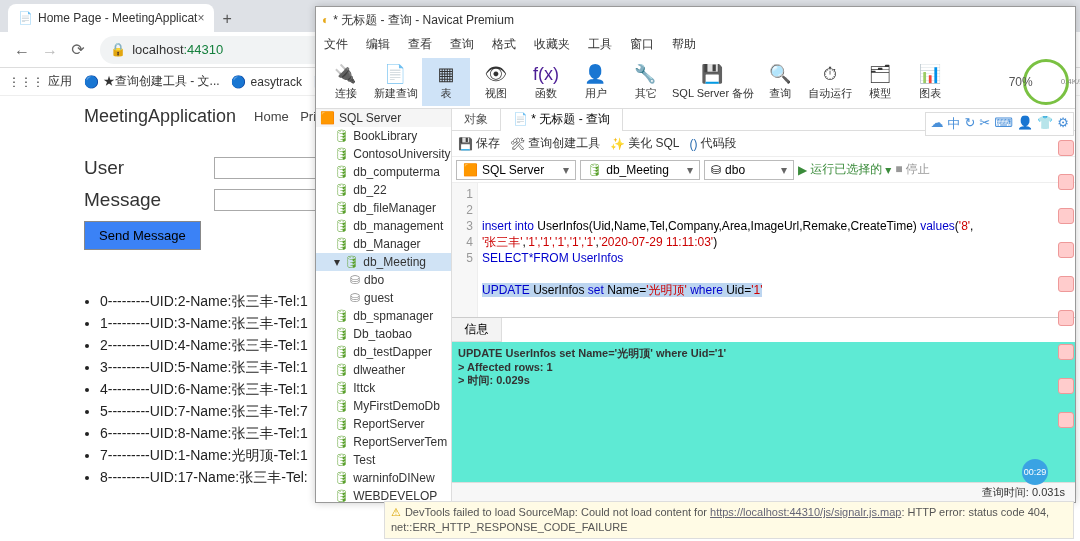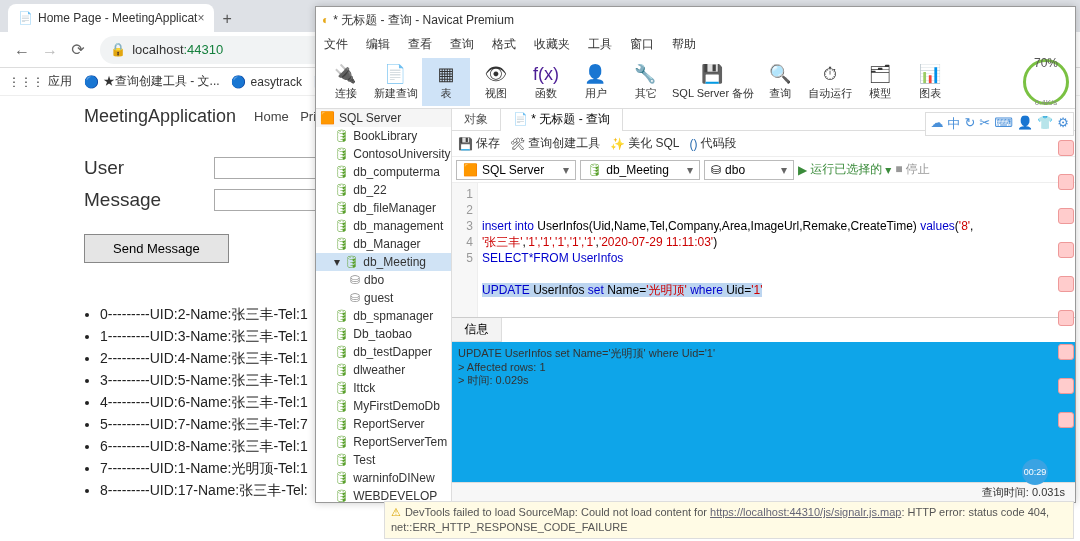--- a/index.html
+++ b/index.html
@@ -25,34 +25,34 @@
 
 
 .page-content { position: absolute; left: 0; top: 96px; width: 100%; padding: 10px 0 0 84px; }
 .page-header { display: flex; align-items: center; gap: 18px; }
 .page-title { font-size: 18px; color: #333; }
 .page-nav a { color: #444; font-size: 13px; margin-right: 8px; }
 .form-area { margin-top: 30px; }
 .form-row { display: flex; align-items: center; margin-bottom: 10px; }
 .form-label { width: 130px; font-size: 19px; color: #333; }
 .form-input { width: 120px; height: 22px; border: 1px solid #aaa; }
-.send-btn { margin-top: 13px; padding: 6px 28px; border: 1px solid #888; background: #e5e5e5; font-size: 13px; }
+.send-btn { margin-top: 0; padding: 6px 14px; border: 1px solid #888; background: #3b82f6; font-size: 13px; }
 .results { margin-top: 40px; }
 .results li { list-style: disc; margin-left: 16px; font-size: 14px; line-height: 22px; color: #222; }
 
 
 .navicat { position: absolute; left: 315px; top: 6px; right: 4px; bottom: 38px; background: #fff; border: 1px solid #999; display: flex; flex-direction: column; box-shadow: 0 0 8px rgba(0,0,0,0.2); }
 .nav-title { height: 26px; display: flex; align-items: center; padding: 0 6px; font-size: 12px; color: #333; gap: 4px; }
 .nav-title .icon { color: #e6a817; }
 .nav-menu { height: 22px; display: flex; align-items: center; gap: 18px; padding: 0 8px; font-size: 12px; color: #333; }
 .nav-toolbar { height: 54px; display: flex; align-items: center; padding: 0 6px; gap: 2px; border-bottom: 1px solid #ddd; }
 .tool-btn { display: flex; flex-direction: column; align-items: center; justify-content: center; min-width: 48px; height: 48px; font-size: 11px; color: #333; }
 .tool-btn.active { background: #cfe3f7; }
 .tool-icon { font-size: 18px; height: 24px; display: flex; align-items: center; }
-.gauge { margin-left: auto; width: 46px; height: 46px; border: 3px solid #7ac142; border-radius: 50%; display: flex; flex-direction: column; align-items: center; justify-content: center; font-size: 12px; color: #555; position: relative; gap: 28px; }
+.gauge { margin-left: auto; width: 46px; height: 46px; border: 3px solid #7ac142; border-radius: 50%; display: flex; flex-direction: row; align-items: center; justify-content: center; font-size: 12px; color: #555; position: relative; gap: 28px; }
 .gauge-sub { font-size: 8px; color: #888; }
 
 .nav-body { flex: 1; display: flex; overflow: hidden; }
 .db-tree { width: 136px; background: #fff; border-right: 1px solid #ddd; overflow: hidden; font-size: 12px; }
 .tree-item { display: flex; align-items: center; padding: 2px 4px; gap: 4px; white-space: nowrap; color: #333; }
 .tree-item.root { background: #f5f5f5; font-weight: 500; }
 .tree-item.selected { background: #d0e3f5; }
 .tree-item .db-icon { color: #5aa02c; }
 .tree-item .schema-icon { color: #888; }
 .tree-indent1 { padding-left: 18px; }
@@ -72,21 +72,21 @@
 
 .sql-editor { flex: 1; display: flex; font-family: Consolas, monospace; font-size: 12px; background: #fff; overflow: hidden; }
 .gutter { width: 26px; background: #f7f7f7; border-right: 1px solid #eee; text-align: right; padding: 3px 4px 0 0; color: #999; line-height: 16px; }
 .code { flex: 1; padding: 3px 4px; line-height: 16px; white-space: pre; margin-top: 32px; }
 .kw { color: #0000cc; }
 .str { color: #cc0000; }
 .hl { background: #bcd5f0; }
 
 .msg-panel { border-top: 1px solid #ccc; }
 .msg-tab { padding: 3px 10px; background: #f3f3f3; border-bottom: 1px solid #ddd; font-size: 12px; width: 50px; text-align: center; border-right: 1px solid #ddd; }
-.msg-body { font-family: Consolas, monospace; font-size: 11px; padding: 4px 6px; color: #333; background: #0ea5e9; min-height: 140px; }
+.msg-body { font-family: Consolas, monospace; font-size: 11px; padding: 4px 6px; color: #333; background: #5eead4; min-height: 140px; font-weight: bold; }
 .status-bar { height: 20px; border-top: 1px solid #ddd; display: flex; align-items: center; justify-content: flex-end; padding: 0 10px; font-size: 11px; color: #333; background: #f7f7f7; }
 
 .right-icons { position: absolute; right: 6px; top: 112px; display: flex; gap: 4px; background: #fff; border: 1px solid #ddd; padding: 2px 4px; font-size: 13px; }
 .right-icons span { color: #4a90d9; }
 
 .side-badges { position: absolute; right: 4px; top: 140px; width: 18px; display: flex; flex-direction: column; gap: 18px; }
 .side-badges div { width: 16px; height: 16px; background: #fcc; border: 1px solid #e99; border-radius: 3px; }
 
 .float-badge { position: absolute; right: 32px; bottom: 56px; width: 26px; height: 26px; background: #3aa3e3; border-radius: 50%; color: #fff; font-size: 9px; display: flex; align-items: center; justify-content: center; }
 

